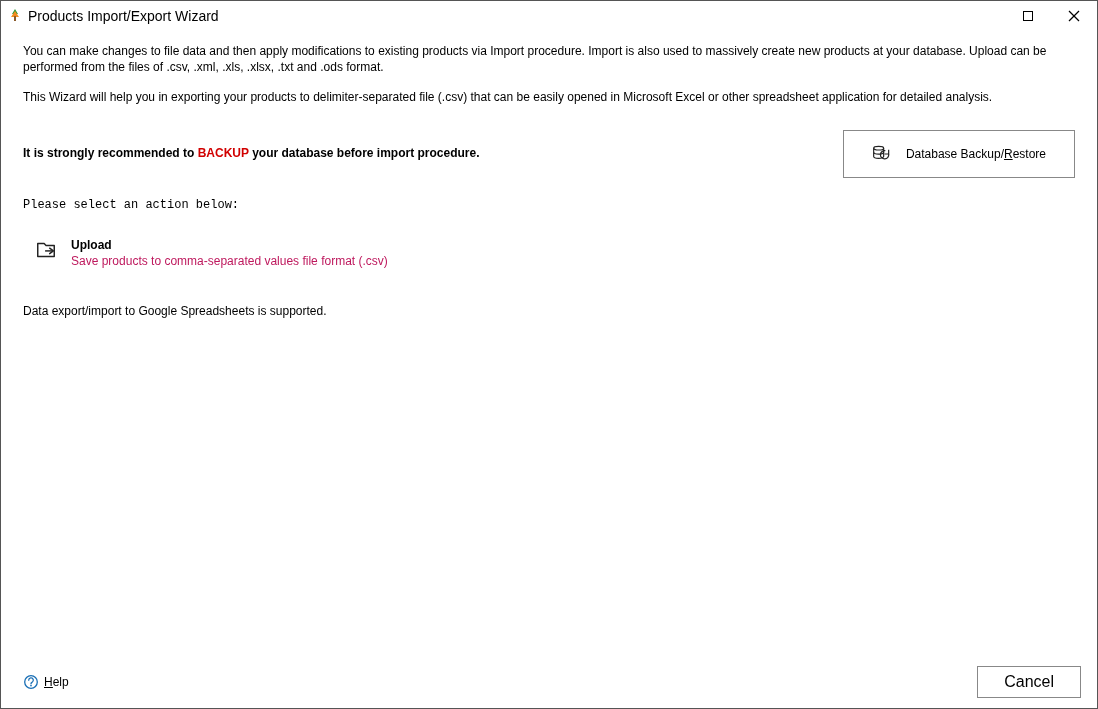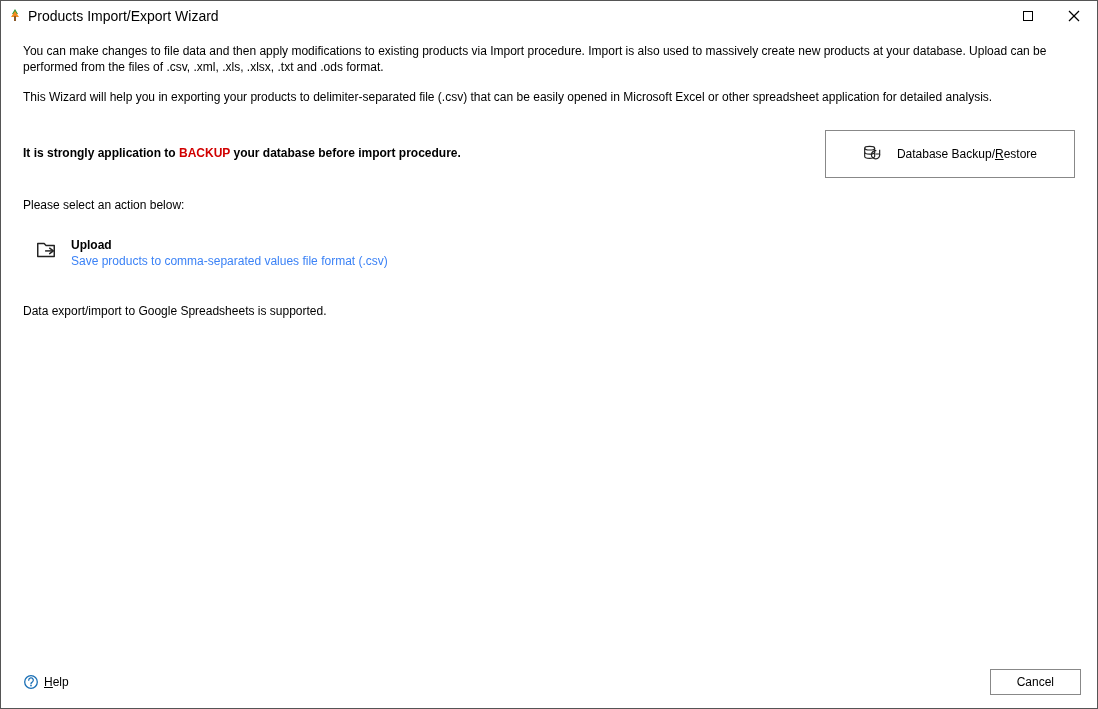--- a/index.html
+++ b/index.html
@@ -72,31 +72,32 @@
       line-height: 1.3;
     }
     .backup-text .red {
       color: #d10000;
       font-weight: bold;
     }
     .backup-btn {
       border: 1px solid #888;
       background: #fff;
       height: 48px;
-      padding: 0 37px;
+      padding: 0 28px;
       display: flex;
       align-items: center;
       gap: 14px;
       cursor: pointer;
       font-family: inherit;
       font-size: 12px;
     }
     .select-action {
       margin-top: 20px;
       margin-bottom: 20px;
+      font-family: Liberation Mono, monospace;
     }
     .action-item {
       display: flex;
       align-items: flex-start;
       padding: 6px 12px;
       cursor: pointer;
       margin-bottom: 30px;
       max-width: 700px;
     }
     .action-icon {
@@ -104,21 +105,21 @@
       height: 22px;
       margin-right: 14px;
       margin-top: 1px;
       flex-shrink: 0;
     }
     .action-title {
       font-weight: bold;
       margin-bottom: 2px;
     }
     .action-desc {
-      color: #3b82f6;
+      color: #be185d;
     }
     .note {
       margin-top: 8px;
     }
     .footer {
       height: 52px;
       display: flex;
       align-items: center;
       justify-content: space-between;
       padding: 0 16px 0 22px;
@@ -133,25 +134,25 @@
     }
     .help-link .htxt {
       text-decoration: none;
     }
     .help-link .htxt::first-letter {
       text-decoration: underline;
     }
     .cancel-btn {
       border: 1px solid #888;
       background: #fff;
-      height: 26px;
+      height: 32px;
       padding: 0 26px;
       cursor: pointer;
       font-family: inherit;
-      font-size: 12px;
+      font-size: 16px;
     }
     svg {
       display: block;
     }
   </style>
 </head>
 <body>
 
 <div class="window">
 
@@ -178,21 +179,21 @@
       </div>
     </div>
   </div>
 
   <div class="content">
     <p class="intro">You can make changes to file data and then apply modifications to existing products via Import procedure. Import is also used to massively create new products at your database. Upload can be performed from the files of .csv, .xml, .xls, .xlsx, .txt and .ods format.</p>
     <p class="intro">This Wizard will help you in exporting your products to delimiter-separated file (.csv) that can be easily opened in Microsoft Excel or other spreadsheet application for detailed analysis.</p>
 
     <div class="backup-row">
       <div class="backup-text">
-        <b>It is strongly application to </b><span class="red">BACKUP</span><b> your database before import procedure.</b>
+        <b>It is strongly recommended to </b><span class="red">BACKUP</span><b> your database before import procedure.</b>
       </div>
       <button class="backup-btn">
         <svg width="20" height="20" viewBox="0 0 24 24">
           <ellipse cx="8" cy="5" rx="6" ry="2.2" fill="none" stroke="#222" stroke-width="1.4"></ellipse>
           <path d="M2 5 v5 a6 2.2 0 0 0 12 0 V5" fill="none" stroke="#222" stroke-width="1.4"></path>
           <path d="M2 10 v5 a6 2.2 0 0 0 12 0 V10" fill="none" stroke="#222" stroke-width="1.4"></path>
           <path d="M20 12 a5 5 0 1 1 -4 -4" fill="none" stroke="#222" stroke-width="1.4"></path>
           <path d="M20 7 l0 5 l-5 0" fill="none" stroke="#222" stroke-width="1.4"></path>
         </svg>
         <span>Database Backup/<span style="text-decoration:underline">R</span>estore</span>

